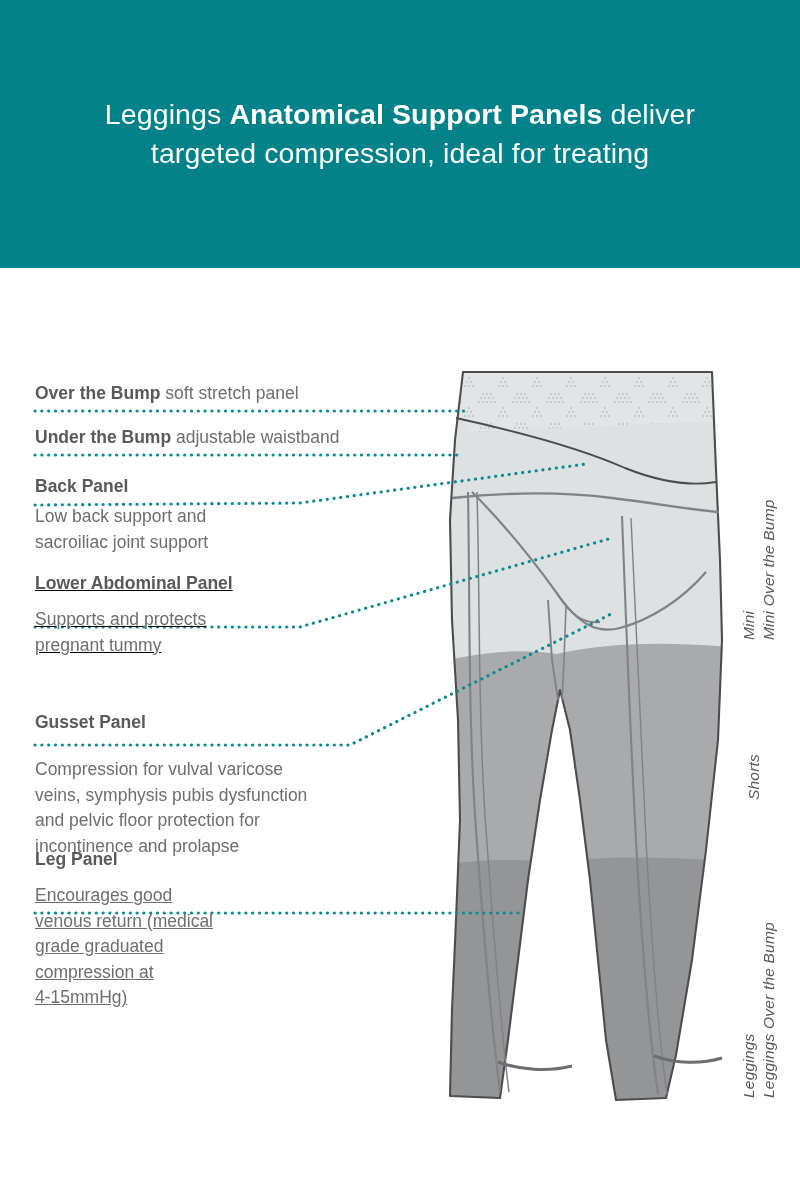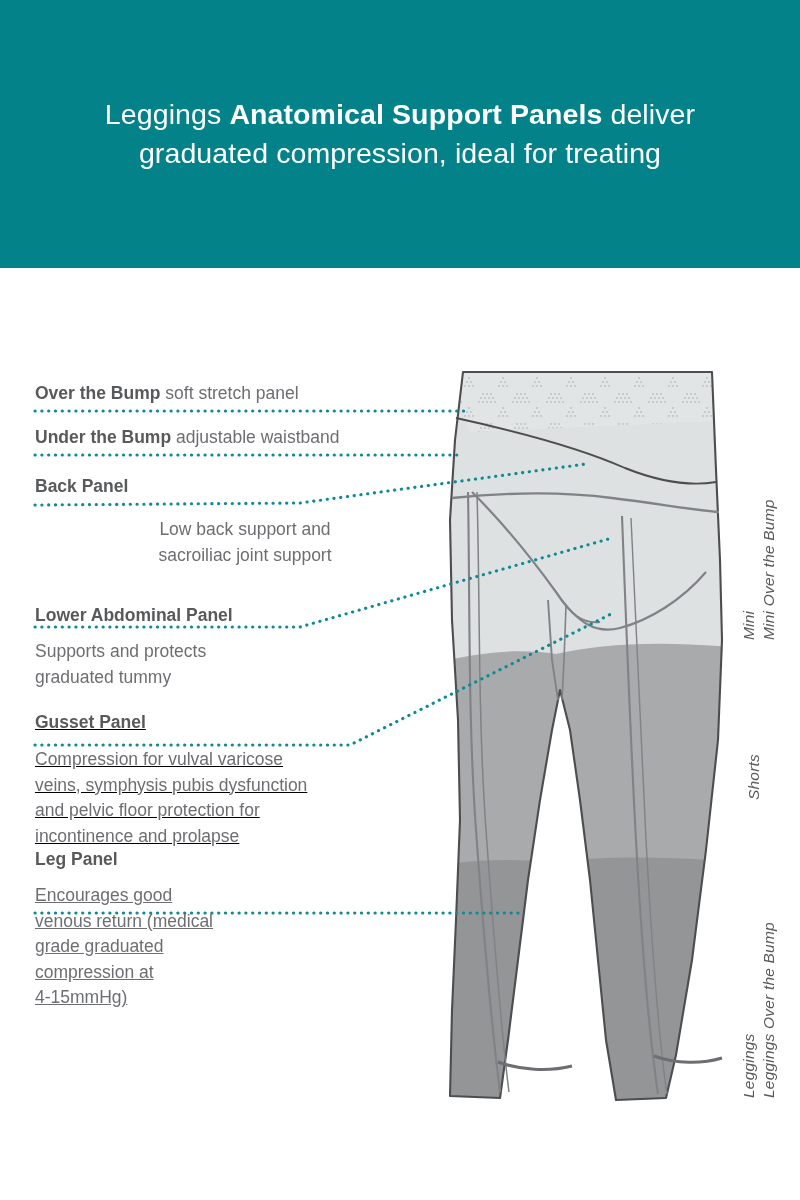--- a/index.html
+++ b/index.html
@@ -47,21 +47,21 @@
   .ovl{position:absolute;left:0;top:0;width:800px;height:1200px;pointer-events:none;}
 </style>
 </head>
 <body>
 
 <div id="page">
 
   <div class="banner">
     <div class="banner-text">
       <span>Leggings </span><b>Anatomical Support Panels</b><span> deliver</span><br>
-      <span>graduated compression, ideal for treating</span><br>
+      <span>targeted compression, ideal for treating</span><br>
     </div>
   </div>
 
   <svg class="ovl" viewBox="0 0 800 1200" width="800" height="1200">
     <defs>
       <pattern id="tri-tex" width="34" height="30" patternUnits="userSpaceOnUse">
         <g fill="#b9bfc2">
           <circle cx="7" cy="4" r=".9"></circle>
             <circle cx="11" cy="4" r=".9"></circle>
             <circle cx="15" cy="4" r=".9"></circle>
@@ -140,33 +140,33 @@
   <div class="ann" style="top:382px;">
     <div class="ann-head"><span>Over the Bump</span><span class="reg"> soft stretch panel</span></div>
   </div>
 
   <div class="ann" style="top:426px;">
     <div class="ann-head"><span>Under the Bump</span><span class="reg"> adjustable waistband</span></div>
   </div>
 
   <div class="ann" style="top:475px;">
     <div class="ann-head">Back Panel</div>
-    <div class="ann-body" style="margin-top:20px;white-space:pre-line;text-align:center;">Low back support and
+    <div class="ann-body" style="margin-top:7px;white-space:pre-line;">Low back support and
 sacroiliac joint support</div>
   </div>
 
-  <div class="ann" style="top:604px;">
+  <div class="ann" style="top:572px;text-decoration:underline;">
     <div class="ann-head">Lower Abdominal Panel</div>
     <div class="ann-body" style="margin-top:13px;white-space:pre-line;">Supports and protects
-graduated tummy</div>
+pregnant tummy</div>
   </div>
 
-  <div class="ann" style="top:711px;text-decoration:underline;">
+  <div class="ann" style="top:711px;">
     <div class="ann-head">Gusset Panel</div>
-    <div class="ann-body" style="margin-top:14px;white-space:pre-line;">Compression for vulval varicose
+    <div class="ann-body" style="margin-top:24px;white-space:pre-line;">Compression for vulval varicose
 veins, symphysis pubis dysfunction
 and pelvic floor protection for
 incontinence and prolapse</div>
   </div>
 
   <div class="ann" style="top:848px;">
     <div class="ann-head">Leg Panel</div>
     <div class="ann-body" style="margin-top:13px;white-space:pre-line;text-decoration:underline;">Encourages good
 venous return (medical
 grade graduated

